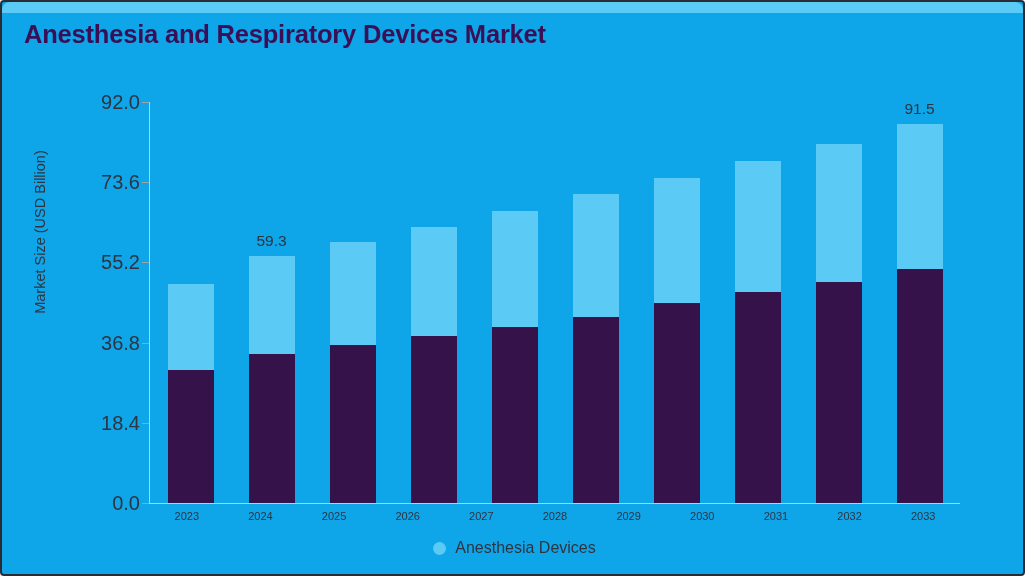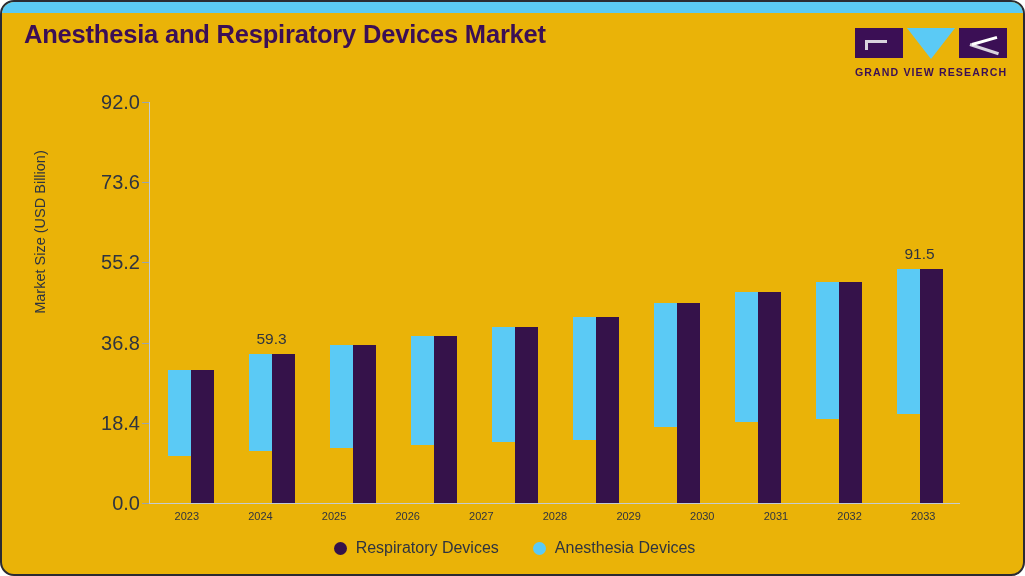--- a/index.html
+++ b/index.html
@@ -8,23 +8,23 @@
     width: 1025px;
     height: 576px;
     background: #ffffff;
     font-family: "Liberation Sans", sans-serif;
   }
 
   #card {
     position: relative;
     width: 1025px;
     height: 576px;
-    background: #eab308;
+    background: #0ea5e9;
     border: 2px solid #2b2b33;
-    border-radius: 14px;
+    border-radius: 4px;
     overflow: hidden;
   }
 
   #top-accent {
     position: absolute;
     top: 0; left: 0;
     width: 100%;
     height: 11px;
     background: #5bcaf5;
     border-radius: 8px 8px 0 0;
@@ -180,20 +180,21 @@
     height: 100%;
     display: flex;
     flex-direction: column;
     justify-content: flex-end;
     align-items: center;
   }
   .bar-stack {
     position: relative;
     width: 46px;
     display: flex;
+    flex-direction: column;
     justify-content: flex-start;
   }
   .seg-anesthesia { width: 100%; background: #5bcaf5; }
   .seg-respiratory { width: 100%; background: #35124a; }
   .bar-label {
     position: absolute;
     bottom: 100%;
     left: 50%;
     transform: translateX(-50%);
     margin-bottom: 6px;
@@ -241,34 +242,20 @@
 <body>
 
 <div id="card">
 
   <div id="top-accent"></div>
 
   <div id="header">
     <div id="chart-title">Anesthesia and Respiratory Devices Market</div>
   </div>
 
-  <div id="logo">
-    <div id="logo-marks">
-      <div class="logo-block">
-        <div class="logo-g-h"></div>
-        <div class="logo-g-v"></div>
-      </div>
-      <div id="logo-triangle"></div>
-      <div class="logo-block">
-        <div class="logo-r-1"></div>
-        <div class="logo-r-2"></div>
-      </div>
-    </div>
-    <div id="logo-text">GRAND VIEW RESEARCH</div>
-  </div>
 
   <div id="plot-wrap">
     <div id="y-axis-title">Market Size (USD Billion)</div>
     <div id="y-ticks">
         <div class="y-tick-label" style="top: 501px; left: 78px;">0.0</div>
         <div class="y-tick-mark" style="top: 501px; left: 140px;"></div>
         <div class="y-tick-label" style="top: 420.8px; left: 78px;">18.4</div>
         <div class="y-tick-mark" style="top: 420.8px; left: 140px;"></div>
         <div class="y-tick-label" style="top: 340.6px; left: 78px;">36.8</div>
         <div class="y-tick-mark" style="top: 340.6px; left: 140px;"></div>
@@ -355,22 +342,18 @@
         <div class="x-tick-label" style="left: 589.636px;">2029</div>
         <div class="x-tick-label" style="left: 663.273px;">2030</div>
         <div class="x-tick-label" style="left: 736.909px;">2031</div>
         <div class="x-tick-label" style="left: 810.545px;">2032</div>
         <div class="x-tick-label" style="left: 884.182px;">2033</div>
       </div>
   </div>
 
   <div id="legend">
       <div class="legend-item">
-        <span class="legend-dot" style="background: rgb(53, 18, 74);"></span>
-        <span class="legend-label">Respiratory Devices</span>
-      </div>
-      <div class="legend-item">
         <span class="legend-dot" style="background: rgb(91, 202, 245);"></span>
         <span class="legend-label">Anesthesia Devices</span>
       </div>
     </div>
 
 </div>
 
 </body></html>

